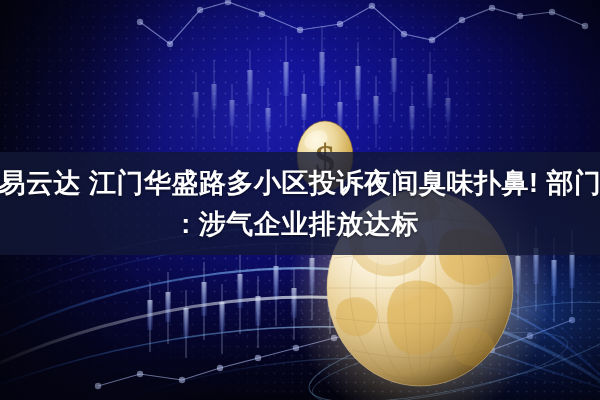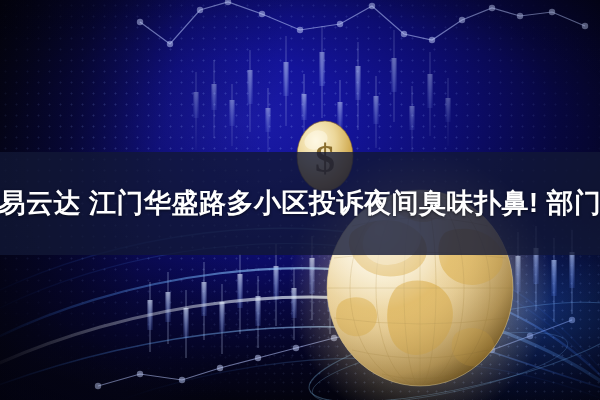--- a/index.html
+++ b/index.html
@@ -321,15 +321,16 @@
       <ellipse cx="325" cy="156" rx="28" ry="35" fill="none" stroke="#8f6c22" stroke-width="1.1" opacity=".55"></ellipse>
       <ellipse cx="316" cy="140" rx="12" ry="9" fill="#fffdf0" opacity=".45" transform="rotate(-25 316 140)"></ellipse>
       <text x="325" y="172" font-family="'Liberation Serif',serif" font-size="40" font-weight="bold" fill="#7a5c18" text-anchor="middle" opacity=".85">$</text>
     </g>
   </svg>
 
   <div class="layer" id="bg-vignette"></div>
 
   <div id="title-band">
     <div class="title-line">易云达 江门华盛路多小区投诉夜间臭味扑鼻! 部门</div>
+    <div class="title-line">: 涉气企业排放达标</div>
   </div>
 
 </div>
 
 </body></html>

